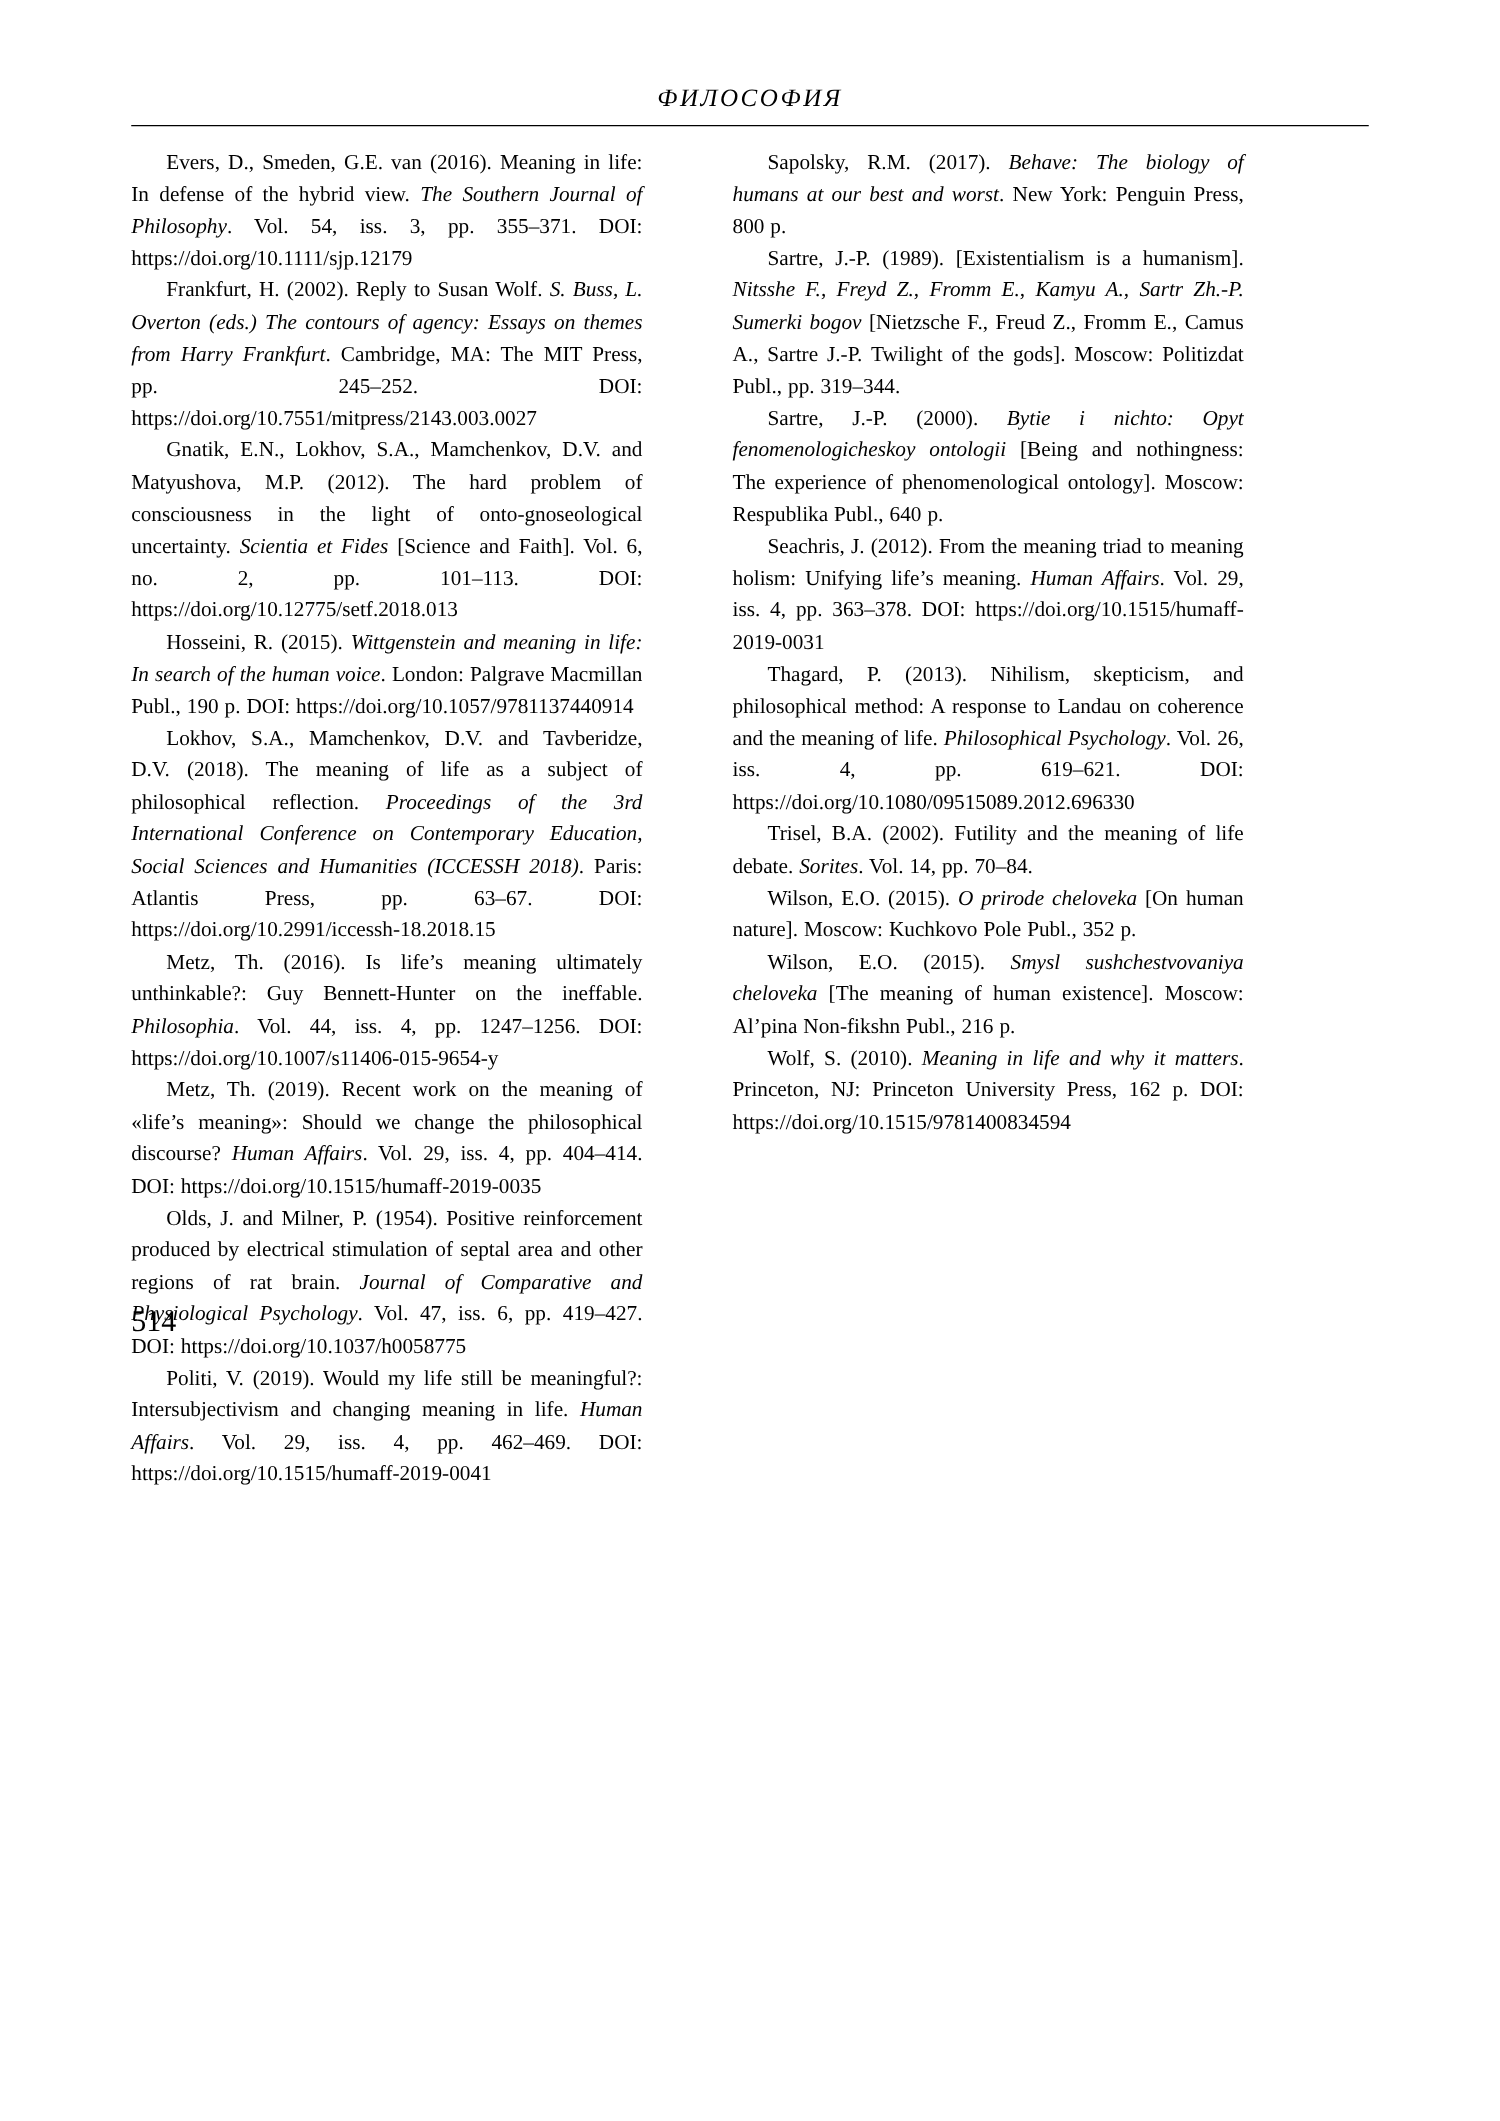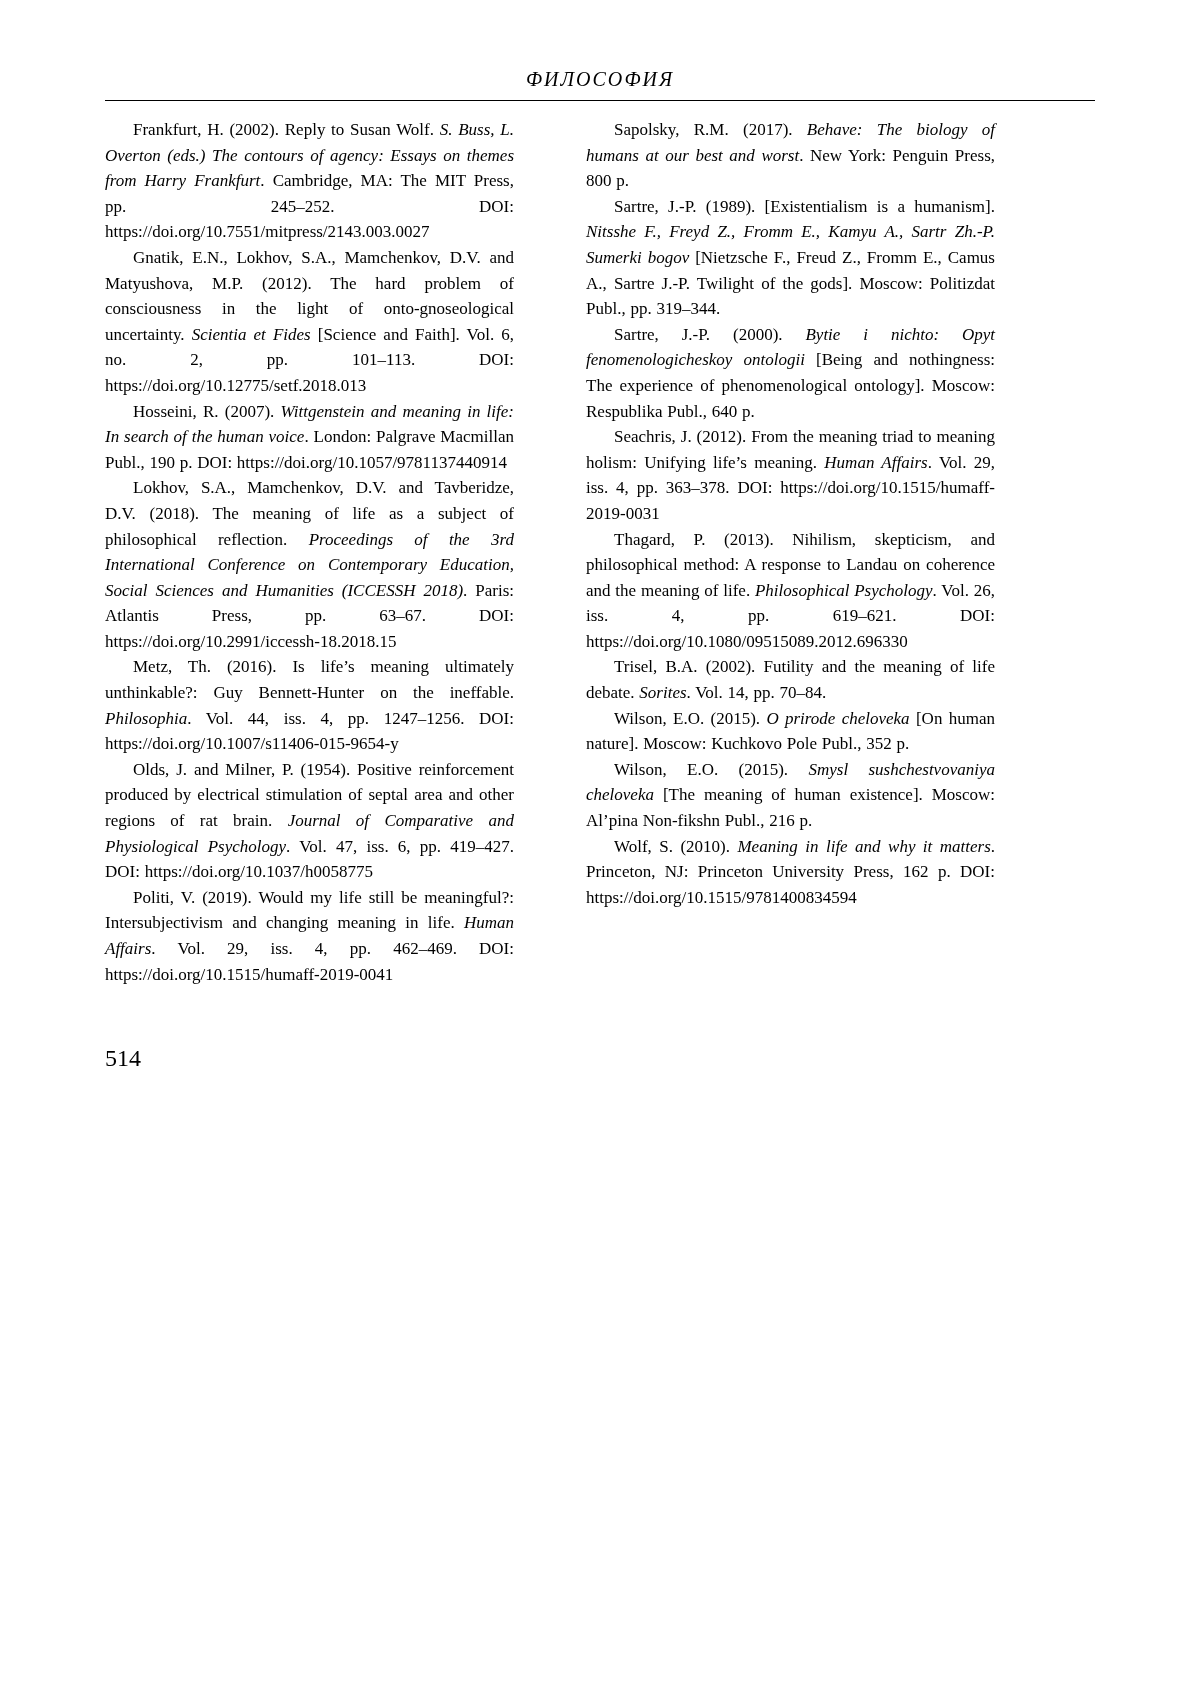--- a/index.html
+++ b/index.html
@@ -62,25 +62,27 @@
 
 <div class="page">
 
   <header>
     <div class="journal-header">ФИЛОСОФИЯ</div>
     <hr class="header-rule">
   </header>
 
   <main class="columns">
     <div class="col" id="col-left">
+        <p class="ref"><span>Evers, D., Smeden, G.E. van (2016). Meaning in life: In defense of the hybrid view. </span><span class="it">The Southern Journal of Philosophy</span><span>. Vol. 54, iss. 3, pp. 355–371. DOI: https://doi.org/10.1111/sjp.12179</span></p>
         <p class="ref"><span>Frankfurt, H. (2002). Reply to Susan Wolf. </span><span class="it">S. Buss, L. Overton (eds.) The contours of agency: Essays on themes from Harry Frankfurt</span><span>. Cambridge, MA: The MIT Press, pp. 245–252. DOI: https://doi.org/10.7551/mitpress/2143.003.0027</span></p>
         <p class="ref"><span>Gnatik, E.N., Lokhov, S.A., Mamchenkov, D.V. and Matyushova, M.P. (2012). The hard problem of consciousness in the light of onto-gnoseological uncertainty. </span><span class="it">Scientia et Fides</span><span> [Science and Faith]. Vol. 6, no. 2, pp. 101–113. DOI: https://doi.org/10.12775/setf.2018.013</span></p>
-        <p class="ref"><span>Hosseini, R. (2007). </span><span class="it">Wittgenstein and meaning in life: In search of the human voice</span><span>. London: Palgrave Macmillan Publ., 190 p. DOI: https://doi.org/10.1057/9781137440914</span></p>
+        <p class="ref"><span>Hosseini, R. (2015). </span><span class="it">Wittgenstein and meaning in life: In search of the human voice</span><span>. London: Palgrave Macmillan Publ., 190 p. DOI: https://doi.org/10.1057/9781137440914</span></p>
         <p class="ref"><span>Lokhov, S.A., Mamchenkov, D.V. and Tavberidze, D.V. (2018). The meaning of life as a subject of philosophical reflection. </span><span class="it">Proceedings of the 3rd International Conference on Contemporary Education, Social Sciences and Humanities (ICCESSH 2018)</span><span>. Paris: Atlantis Press, pp. 63–67. DOI: https://doi.org/10.2991/iccessh-18.2018.15</span></p>
         <p class="ref"><span>Metz, Th. (2016). Is life’s meaning ultimately unthinkable?: Guy Bennett-Hunter on the ineffable. </span><span class="it">Philosophia</span><span>. Vol. 44, iss. 4, pp. 1247–1256. DOI: https://doi.org/10.1007/s11406-015-9654-y</span></p>
+        <p class="ref"><span>Metz, Th. (2019). Recent work on the meaning of «life’s meaning»: Should we change the philosophical discourse? </span><span class="it">Human Affairs</span><span>. Vol. 29, iss. 4, pp. 404–414. DOI: https://doi.org/10.1515/humaff-2019-0035</span></p>
         <p class="ref"><span>Olds, J. and Milner, P. (1954). Positive reinforcement produced by electrical stimulation of septal area and other regions of rat brain. </span><span class="it">Journal of Comparative and Physiological Psychology</span><span>. Vol. 47, iss. 6, pp. 419–427. DOI: https://doi.org/10.1037/h0058775</span></p>
         <p class="ref"><span>Politi, V. (2019). Would my life still be meaningful?: Intersubjectivism and changing meaning in life. </span><span class="it">Human Affairs</span><span>. Vol. 29, iss. 4, pp. 462–469. DOI: https://doi.org/10.1515/humaff-2019-0041</span></p>
       </div>
     <div class="col" id="col-right">
         <p class="ref"><span>Sapolsky, R.M. (2017). </span><span class="it">Behave: The biology of humans at our best and worst</span><span>. New York: Penguin Press, 800 p.</span></p>
         <p class="ref"><span>Sartre, J.-P. (1989). [Existentialism is a humanism]. </span><span class="it">Nitsshe F., Freyd Z., Fromm E., Kamyu A., Sartr Zh.-P. Sumerki bogov</span><span> [Nietzsche F., Freud Z., Fromm E., Camus A., Sartre J.-P. Twilight of the gods]. Moscow: Politizdat Publ., pp. 319–344.</span></p>
         <p class="ref"><span>Sartre, J.-P. (2000). </span><span class="it">Bytie i nichto: Opyt fenomenologicheskoy ontologii</span><span> [Being and nothingness: The experience of phenomenological ontology]. Moscow: Respublika Publ., 640 p.</span></p>
         <p class="ref"><span>Seachris, J. (2012). From the meaning triad to meaning holism: Unifying life’s meaning. </span><span class="it">Human Affairs</span><span>. Vol. 29, iss. 4, pp. 363–378. DOI: https://doi.org/10.1515/humaff-2019-0031</span></p>
         <p class="ref"><span>Thagard, P. (2013). Nihilism, skepticism, and philosophical method: A response to Landau on coherence and the meaning of life. </span><span class="it">Philosophical Psychology</span><span>. Vol. 26, iss. 4, pp. 619–621. DOI: https://doi.org/10.1080/09515089.2012.696330</span></p>
         <p class="ref"><span>Trisel, B.A. (2002). Futility and the meaning of life debate. </span><span class="it">Sorites</span><span>. Vol. 14, pp. 70–84.</span></p>

